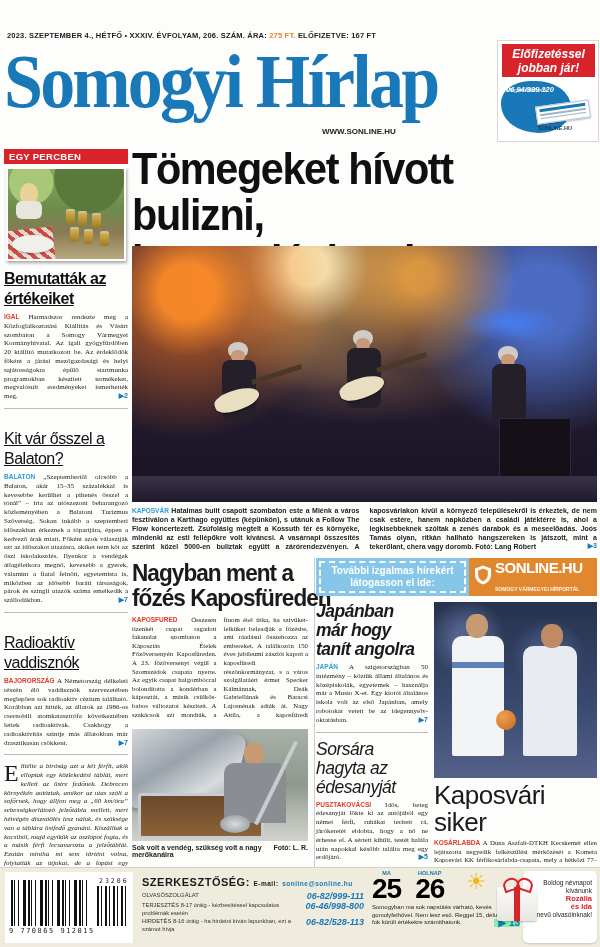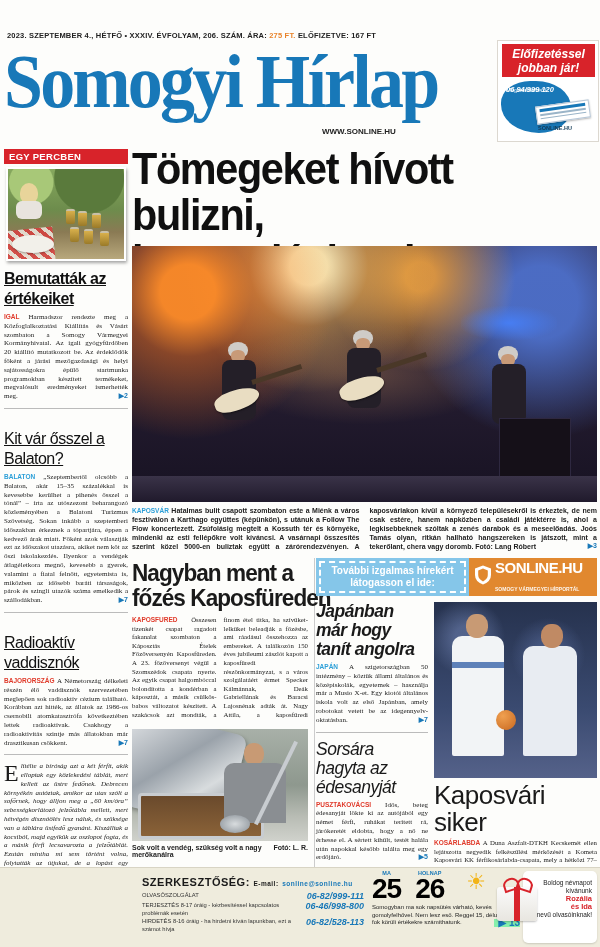--- a/index.html
+++ b/index.html
@@ -350,20 +350,26 @@
             <span class="lead red">KOSÁRLABDA</span>
             <span>A Duna Aszfalt-DTKH Kecskemét ellen lejátszotta negyedik felkészülési mérkőzését a Kometa Kaposvári KK férfikosárlabda-csapata, mely a hétközi 77–70-es idegenbeli vereség után javított. Váradi Kornél csapata szombaton 72–66-ra nyert a Kaposvár Arénában. Fotó: Lang Róbert</span>
             <span class="pref">▶18</span>
           </p>
         </div>
       </div>
     </div>
   </div>
 
   <div class="footer">
+    <div class="barcode">
+      <div class="bc-addon-num">23206</div>
+      <div class="bc-main"></div>
+      <div class="bc-addon"></div>
+      <div class="bc-num">9 770865 912015</div>
+    </div>
     <div class="edit">
       <div class="t">
         <span>SZERKESZTŐSÉG:</span>
         <span class="em">E-mail:</span>
         <span class="email">sonline@sonline.hu</span>
       </div>
       <table>
         <tbody>
             <tr>
           <td>OLVASÓSZOLGÁLAT</td>

